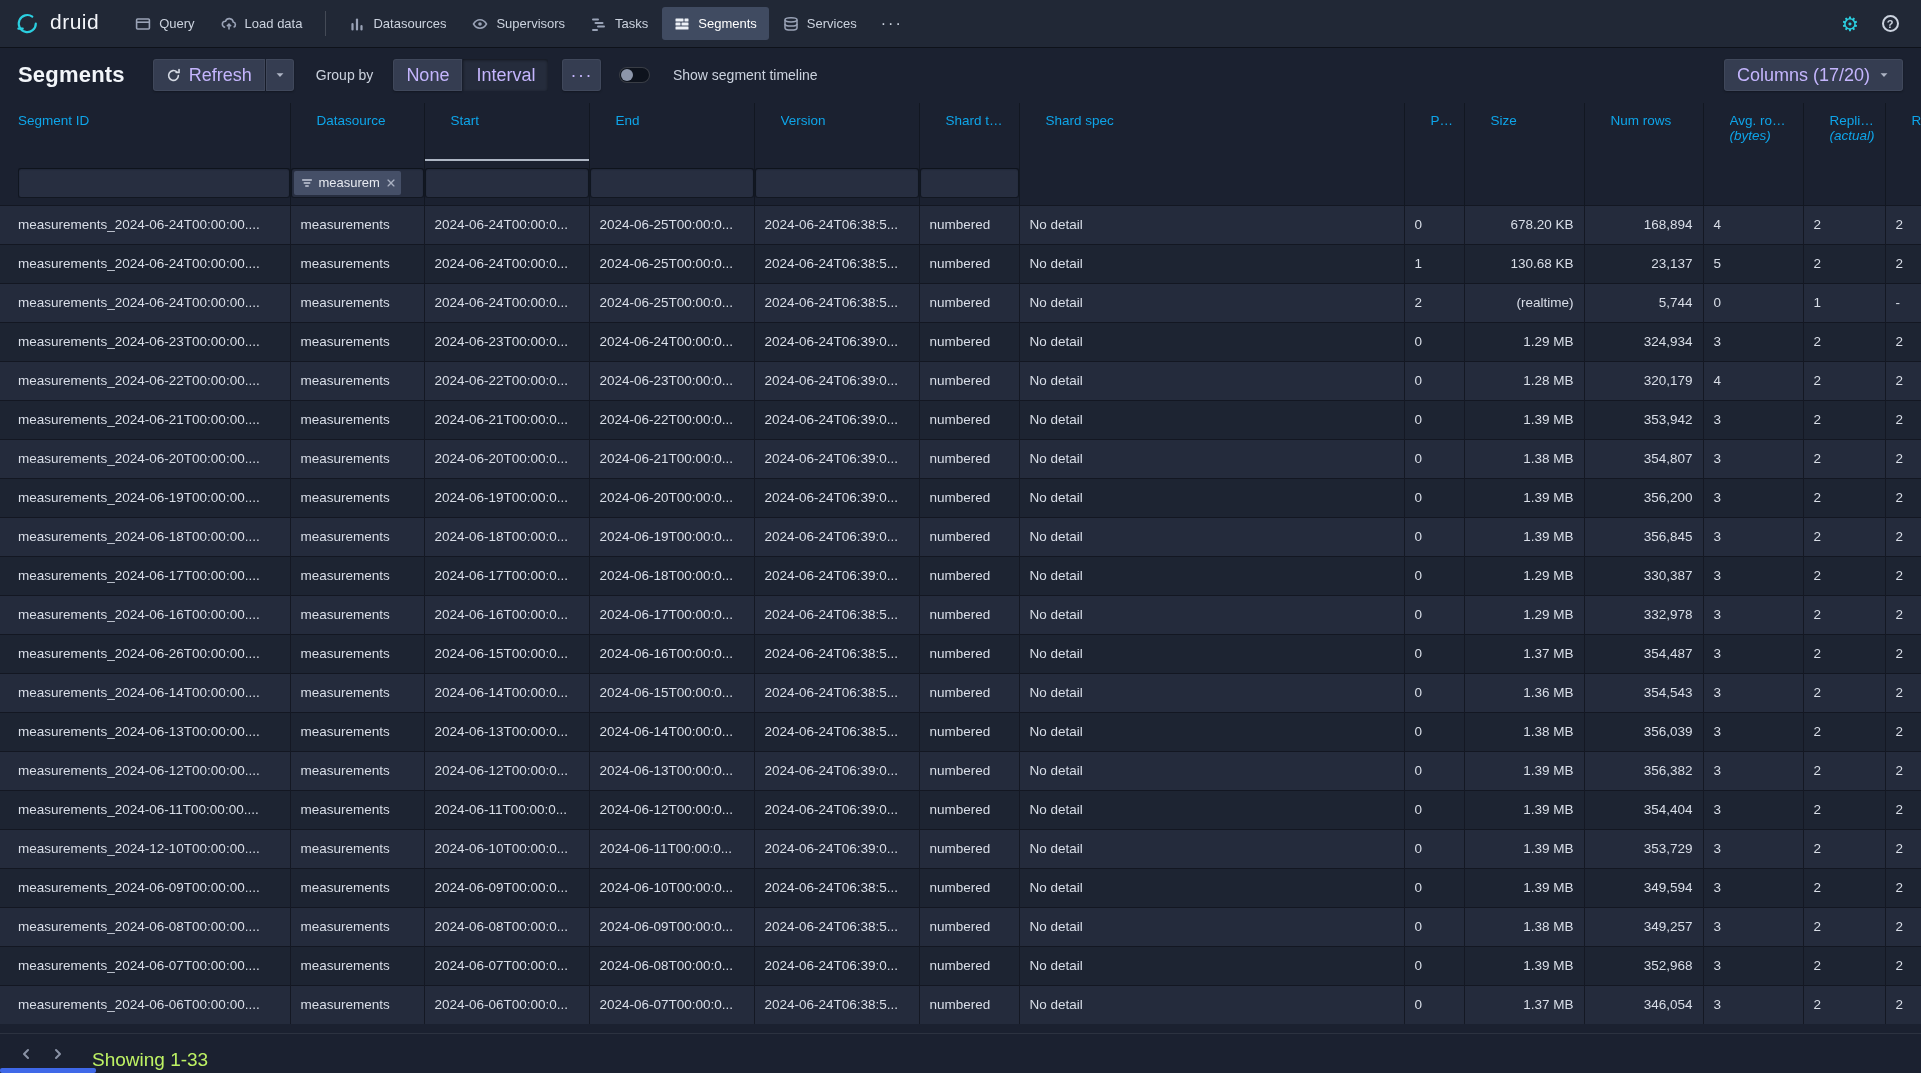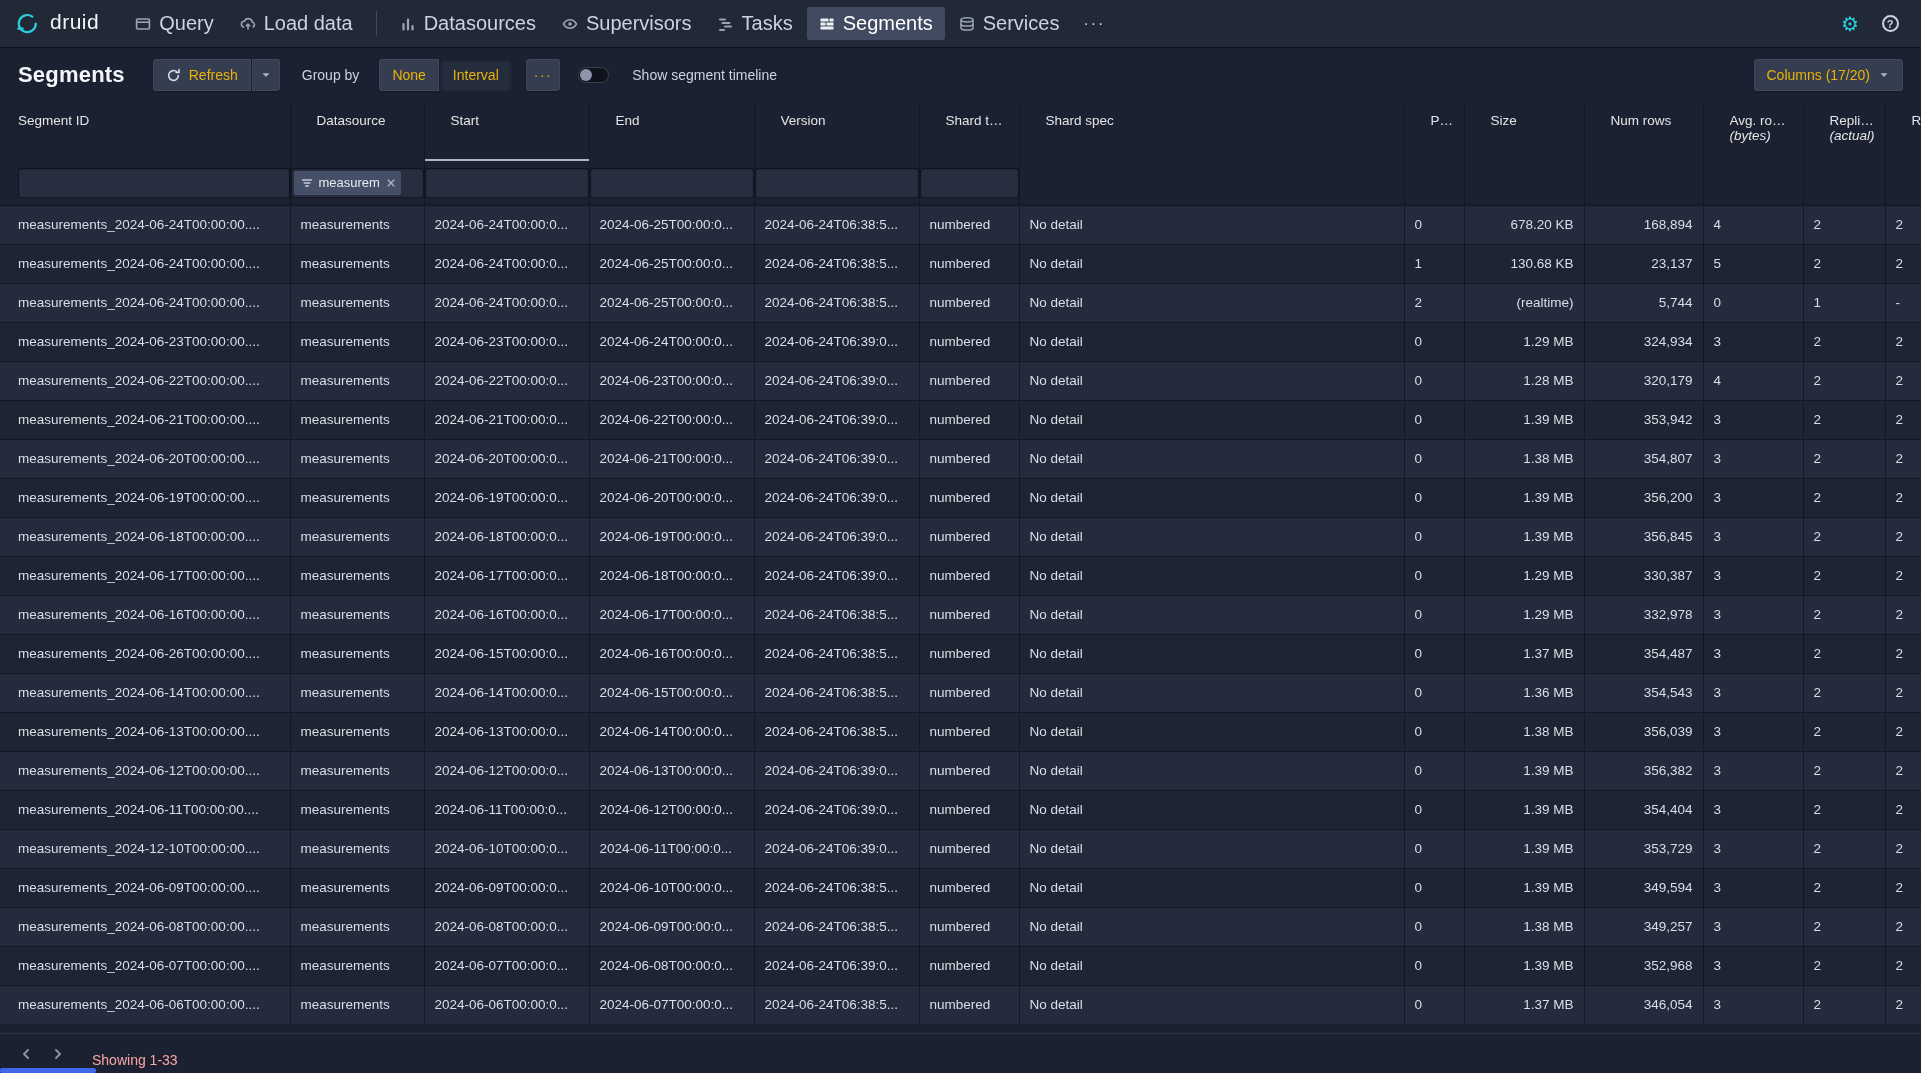--- a/index.html
+++ b/index.html
@@ -5,70 +5,70 @@
   * { margin:0; padding:0; box-sizing:border-box; }
   html,body { background:#141824; }
   body { font-family:"Liberation Sans", sans-serif; color:#d9dee8; }
   .app { width:1921px; height:1073px; display:flex; flex-direction:column; background:#1b2130; position:relative; overflow:hidden; }
 
   
   .topbar { height:47px; flex:0 0 47px; background:#212836; display:flex; align-items:center; padding:0 16px 0 14px; box-shadow:0 1px 0 rgba(0,0,0,.45); z-index:5; }
   .brand { display:flex; gap:9px; margin-right:24px; cursor:pointer; }
   .brand-text { font-size:21px; color:#f4f6fa; letter-spacing:.5px; }
   .topnav { display:flex; align-items:center; gap:2px; height:100%; }
-  .nav-item { display:flex; align-items:center; gap:8px; height:33px; padding:0 12px; border-radius:3px; color:#ccd3df; font-size:20px; cursor:pointer; text-decoration:none; }
+  .nav-item { display:flex; align-items:center; gap:8px; height:33px; padding:0 12px; border-radius:3px; color:#ccd3df; font-size:13px; cursor:pointer; text-decoration:none; }
   .nav-item.active { background:#404b61; color:#ffffff; }
   .nav-ic { color:#9aa3b7; display:flex; align-items:center; }
   .nav-item.active .nav-ic { color:#edf1f7; }
   .nav-divider { width:1px; height:25px; background:rgba(255,255,255,.16); margin:0 9px; }
   .nav-more { background:transparent; border:none; color:#ccd3df; font-size:16px; letter-spacing:2px; height:33px; padding:0 10px; border-radius:3px; cursor:pointer; }
   .topbar-right { margin-left:auto; display:flex; align-items:center; gap:10px; }
   .icon-only-btn { background:transparent; border:none; cursor:pointer; display:flex; align-items:center; justify-content:center; width:30px; height:30px; border-radius:3px; }
   .gear { font-size:20px; color:#2bcfe0; line-height:1; }
   .help-ring { width:17px; height:17px; border:2px solid #ccd3df; border-radius:50%; display:grid; place-items:center; font-size:11px; font-weight:bold; color:#ccd3df; }
 
   
   .toolbar { height:56px; flex:0 0 56px; display:flex; align-items:center; padding:0 18px; gap:14px; }
   .page-title { font-size:22px; font-weight:700; color:#f2f5f9; margin-right:14px; letter-spacing:.2px; }
-  .btn { height:32px; padding:0 13px; background:#353d51; color:#eab308; border:none; border-radius:3px; font-size:14px; font-family:inherit; display:inline-flex; align-items:center; gap:8px; cursor:pointer; box-shadow:inset 0 0 0 1px rgba(255,255,255,.06), 0 1px 2px rgba(0,0,0,.3); }
+  .btn { height:32px; padding:0 13px; background:#353d51; color:#c4b5fd; border:none; border-radius:3px; font-size:18px; font-family:inherit; display:inline-flex; align-items:center; gap:8px; cursor:pointer; box-shadow:inset 0 0 0 1px rgba(255,255,255,.06), 0 1px 2px rgba(0,0,0,.3); }
   .btn.selected { background:#252c3c; box-shadow:inset 0 1px 3px rgba(0,0,0,.5); }
   .btn-group { display:inline-flex; }
   .btn-group .btn { border-radius:0; }
   .btn-group .btn:first-child { border-radius:3px 0 0 3px; }
   .btn-group .btn:last-child { border-radius:0 3px 3px 0; }
   .btn-group .btn + .btn { margin-left:1px; }
   .caret-btn { padding:0 8px; }
   .muted-label { color:#ccd3df; font-size:14px; }
   .switch-wrap { display:flex; align-items:center; gap:23px; cursor:pointer; margin-left:4px; }
   .switch { width:31px; height:16px; border-radius:9px; background:rgba(8,12,20,.65); box-shadow:inset 0 0 0 1px rgba(255,255,255,.18); position:relative; flex:0 0 31px; }
   .knob { position:absolute; top:2px; left:2px; width:12px; height:12px; border-radius:50%; background:#8d96aa; }
   .spacer { flex:1; }
 
   
   .table-wrap { flex:1; overflow:hidden; background:#1b2130; }
   table { border-collapse:collapse; table-layout:fixed; width:2005px; font-size:13.5px; }
-  thead th { height:58px; vertical-align:top; padding:10px 10px 0 26px; text-align:left; font-weight:400; color:#e5e5e5; border-right:1px solid rgba(0,0,0,.30); position:relative; cursor:pointer; }
+  thead th { height:58px; vertical-align:top; padding:10px 10px 0 26px; text-align:left; font-weight:400; color:#0ea5e9; border-right:1px solid rgba(0,0,0,.30); position:relative; cursor:pointer; }
   thead th:first-child, .filters td:first-child, tbody td:first-child { padding-left:18px; }
   th .lbl { display:block; overflow:hidden; text-overflow:ellipsis; white-space:nowrap; }
   th .sub { display:block; }
   th.sorted::after { content:""; position:absolute; left:0; right:0; bottom:0; height:2px; background:#aeb6c4; }
   .filters td { height:44px; padding:0 0; border-right:1px solid rgba(0,0,0,.30); }
   .filter-input { width:100%; height:30px; background:#272e40; border:none; border-radius:3px; box-shadow:inset 0 0 0 1px rgba(10,14,22,.7), inset 0 1px 2px rgba(10,14,22,.6); color:#e3e7ef; padding:0 9px; font:inherit; outline:none; cursor:text; }
   .tag-field { width:100%; height:30px; background:#272e40; border-radius:3px; box-shadow:inset 0 0 0 1px rgba(10,14,22,.7), inset 0 1px 2px rgba(10,14,22,.6); display:flex; align-items:center; padding:0 3px; cursor:text; }
   .tag { display:inline-flex; align-items:center; gap:6px; height:24px; padding:0 5px 0 7px; background:#454f67; border-radius:2px; color:#e7eaf1; font-size:13px; white-space:nowrap; }
   .tag .x { cursor:pointer; display:flex; align-items:center; }
   tbody td { height:39px; padding:0 10px; border-right:1px solid rgba(0,0,0,.26); border-top:1px solid rgba(0,0,0,.28); color:#d9dee8; white-space:nowrap; overflow:hidden; }
   tbody tr:nth-child(odd)  { background:#242b3c; }
   tbody tr:nth-child(even) { background:#1d2432; }
   td.num { text-align:right; }
 
   
   .pager { height:40px; flex:0 0 40px; display:flex; align-items:center; padding:0 12px; gap:4px; border-top:1px solid rgba(255,255,255,.08); background:#1b2130; }
   .pager-btn { width:28px; height:28px; background:transparent; border:none; border-radius:3px; cursor:pointer; display:grid; place-items:center; color:#8a93a6; }
-  .showing { margin-left:16px; font-size:14px; color:#fca5a5;margin-top:12px; }
+  .showing { margin-left:16px; font-size:19px; color:#bef264;margin-top:12px; }
   .hscroll-thumb { position:absolute; left:0; bottom:0; width:96px; height:5px; background:#3f68e8; border-radius:2px; cursor:grab; z-index:9; }
 
   svg { display:block; }
 </style>
 </head>
 <body>
 
 <div class="app">
 
   <header class="topbar">

